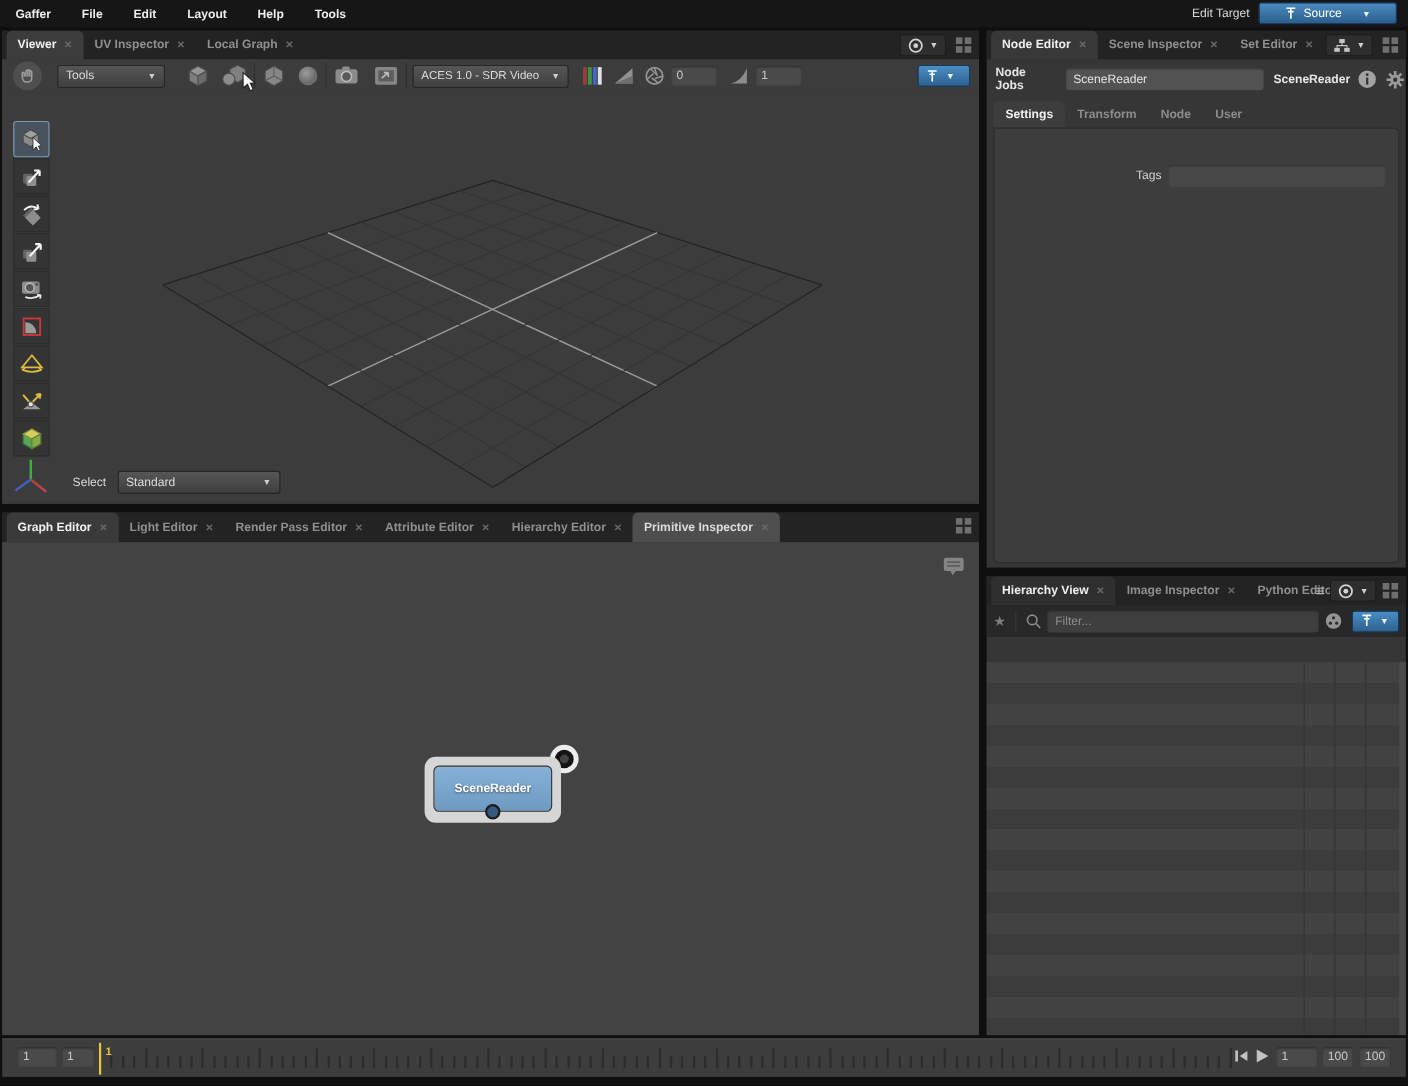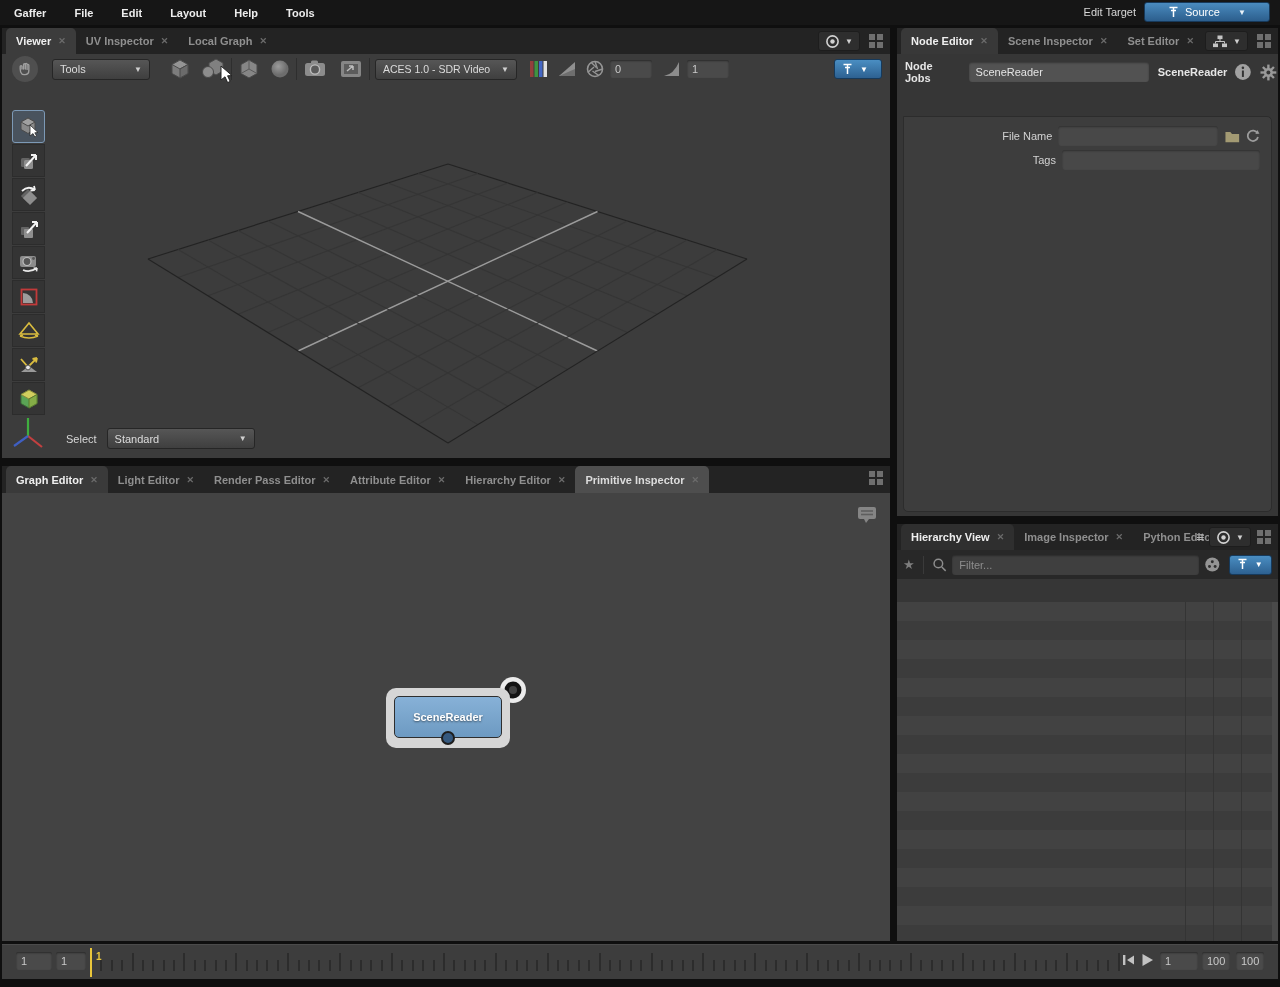--- a/index.html
+++ b/index.html
@@ -478,33 +478,28 @@
           <line x1="9.5" y1="1.5" x2="9.5" y2="17.5"></line>
             <line x1="1.5" y1="9.5" x2="17.5" y2="9.5"></line>
           <line x1="3.9" y1="3.9" x2="15.1" y2="15.1"></line>
             <line x1="15.1" y1="3.9" x2="3.9" y2="15.1"></line>
         </g>
         <circle cx="9.5" cy="9.5" r="4.6" fill="#9a9a9a"></circle>
         <circle cx="9.5" cy="9.5" r="2" fill="#363636"></circle>
       </svg>
     </div>
 
+    <div class="subtabs">
+      <div class="subtab active">Settings</div>
+      <div class="subtab">Transform</div>
+      <div class="subtab">Node</div>
+      <div class="subtab">User</div>
+    </div>
 
     <div class="ne-card">
-      <div class="fld-row" style="left:0; top:9px; right:10px;">
-        <span class="fld-label" style="width:152px;">File Name</span>
-        <input class="ed" style="margin-left: 6px; width: 163px; background: rgb(72, 72, 72);" value="">
-        <svg width="17" height="15" viewBox="0 0 17 15" style="margin-left:6px;">
-          <path d="M1.5 3 h5 l1.7 2 h7.3 v8.5 h-14 z" fill="#a39a73"></path>
-        </svg>
-        <svg width="16" height="16" viewBox="0 0 16 16" style="margin-left:5px;">
-          <path d="M12.8 5.3 A5.3 5.3 0 1013.3 9" fill="none" stroke="#9c9c9c" stroke-width="1.8"></path>
-          <polygon points="10.6,5.6 14.8,5.6 12.8,1.9" fill="#9c9c9c"></polygon>
-        </svg>
-      </div>
       <div class="fld-row" style="left:0; top:33px; right:10px;">
         <span class="fld-label" style="width:152px;">Tags</span>
         <input class="ed" style="margin-left: 6px; width: 198px; background: rgb(72, 72, 72);" value="">
       </div>
     </div>
   </div>
 
   <div class="panel" style="left:897px; top:524px; width:381px; height:417px;">
     <div class="tabbar">
       <div class="tab active" style="background:#2f2f2f;margin-top:16px;">

